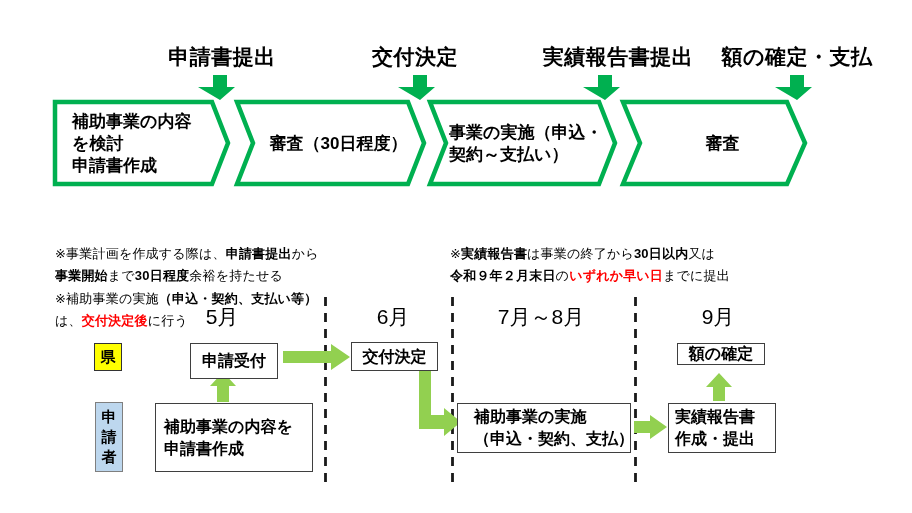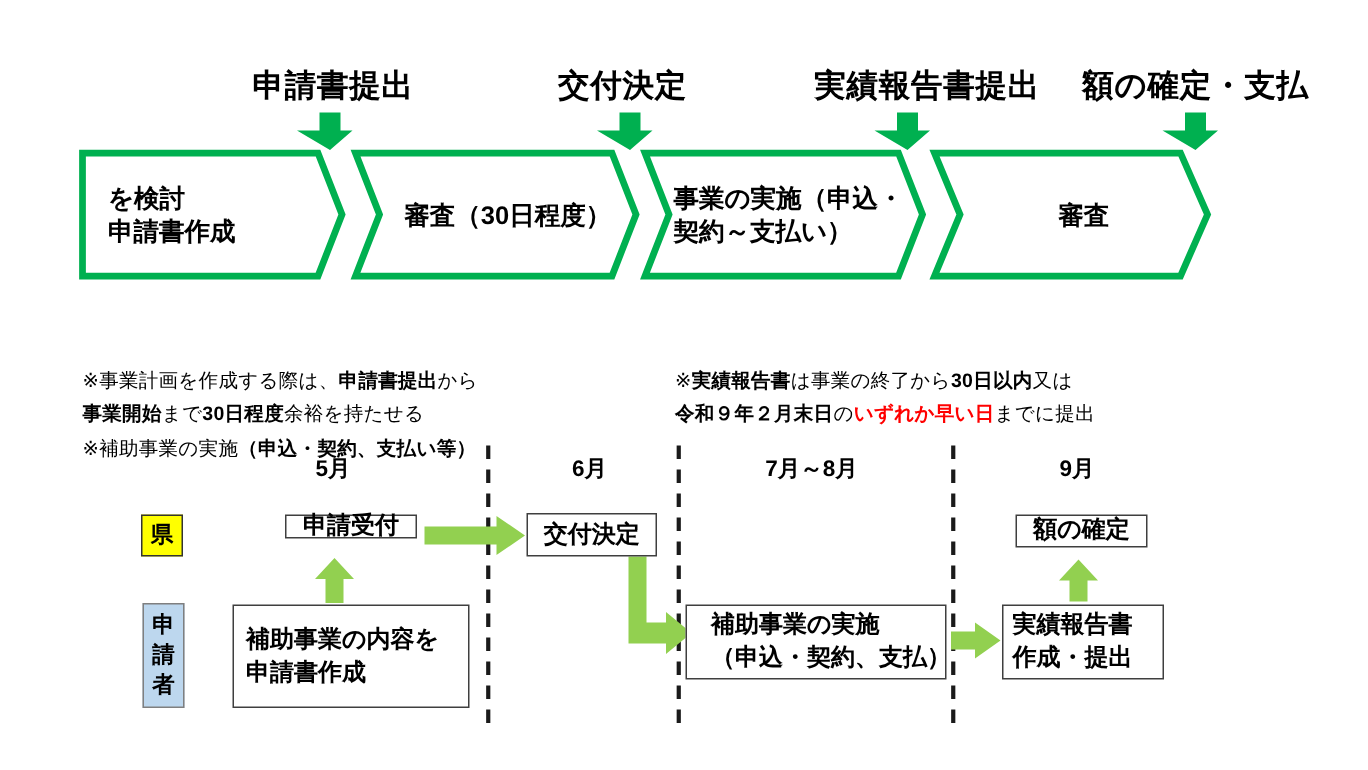--- a/index.html
+++ b/index.html
@@ -30,21 +30,21 @@
     top:103px;height:81px;display:flex;flex-direction:column;justify-content:center;
     font-size:17px;font-weight:bold;line-height:22px;white-space:nowrap;
   }
   .stage-center{align-items:center;text-align:right;}
   .note{
     font-size:13px;line-height:22.4px;white-space:nowrap;letter-spacing:0.2px;margin-top:44px;
   }
   .note .b{font-weight:bold;}
   .note .r{color:var(--note_red);font-weight:bold;}
   .month{
-    top:303px;font-size:15px;font-weight:bold;white-space:nowrap;transform:translateX(-50%);
+    top:303px;font-size:21px;font-weight:normal;white-space:nowrap;transform:translateX(-50%);
   }
   .tbox{
     background:#ffffff;border:1.5px solid #3f3f3f;box-sizing:border-box;
     display:flex;flex-direction:column;justify-content:center;
     font-size:16px;font-weight:bold;line-height:22px;white-space:nowrap;
   }
   .tbox.center{align-items:center;text-align:center;}
   .actor{
     box-sizing:border-box;display:flex;flex-direction:column;justify-content:center;
     align-items:center;font-size:15px;font-weight:bold;line-height:20px;
@@ -75,57 +75,59 @@
   <polygon class="lgarrow" points="634,421 650,421 650,415 667,427 650,439 650,433 634,433"></polygon>
   <polygon class="lgarrow" points="713,401 713,387 706,387 719,373 732,387 725,387 725,401"></polygon>
 </svg>
 
 <div class="abs milestone" style="left:222px;">申請書提出</div>
 <div class="abs milestone" style="left:415px;">交付決定</div>
 <div class="abs milestone" style="left:618px;">実績報告書提出</div>
 <div class="abs milestone" style="left:797px;">額の確定・支払</div>
 
 <div class="abs stage-label" style="left:72px;width:145px;">
+    <div>補助事業の内容</div>
     <div>を検討</div>
     <div>申請書作成</div>
   </div>
 <div class="abs stage-label stage-center" style="left:253px;width:171px;">
     <div>審査（30日程度）</div>
   </div>
 <div class="abs stage-label" style="left:449px;width:168px;">
     <div>事業の実施（申込・</div>
     <div>契約～支払い）</div>
   </div>
 <div class="abs stage-label stage-center" style="left:640px;width:165px;">
     <div>審査</div>
   </div>
 
 <div class="abs note" style="left:55px;top:199px;">
     <div><span>※事業計画を作成する際は、</span><span class="b">申請書提出</span><span>から</span></div>
     <div><span class="b">事業開始</span><span>まで</span><span class="b">30日程度</span><span>余裕を持たせる</span></div>
     <div><span>※補助事業の実施</span><span class="b">（申込・契約、支払い等）</span></div>
+    <div><span>は、</span><span class="b r">交付決定後</span><span>に行う</span></div>
   </div>
 <div class="abs note" style="left:450px;top:199px;">
     <div><span>※</span><span class="b">実績報告書</span><span>は事業の終了から</span><span class="b">30日以内</span><span>又は</span></div>
     <div><span class="b">令和９年２月末日</span><span>の</span><span class="b r">いずれか早い日</span><span>までに提出</span></div>
   </div>
 
 <div class="abs month" style="left:222px;">5月</div>
 <div class="abs month" style="left:393px;">6月</div>
 <div class="abs month" style="left:541px;">7月～8月</div>
 <div class="abs month" style="left:718px;">9月</div>
 
 <div class="abs actor" style="left:94px;top:343px;width:28px;height:28px;background:var(--pref_yellow);border:1.5px solid #333;">県</div>
 <div class="abs actor" style="left:95px;top:402px;width:28px;height:70px;background:var(--applicant_blue);border:1.5px solid #7f7f7f;">
     <div>申</div>
     <div>請</div>
     <div>者</div>
   </div>
 
-<div class="abs tbox center" style="left:190px;top:343px;width:88px;height:16px;">
+<div class="abs tbox center" style="left:190px;top:343px;width:88px;height:36px;">
     <div>申請受付</div>
   </div>
 <div class="abs tbox center" style="left:351px;top:342px;width:87px;height:29px;">
     <div>交付決定</div>
   </div>
 <div class="abs tbox center" style="left:677px;top:343px;width:88px;height:22px;">
     <div>額の確定</div>
   </div>
 
 <div class="abs tbox" style="left:155px;top:403px;width:158px;height:69px;padding-left:8px;">

